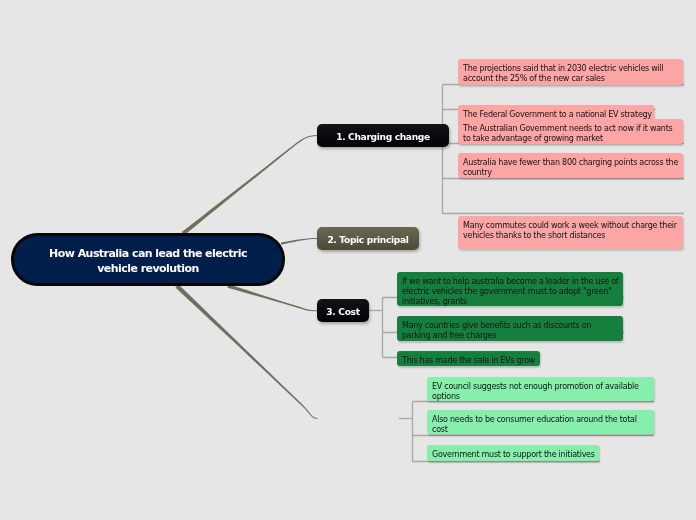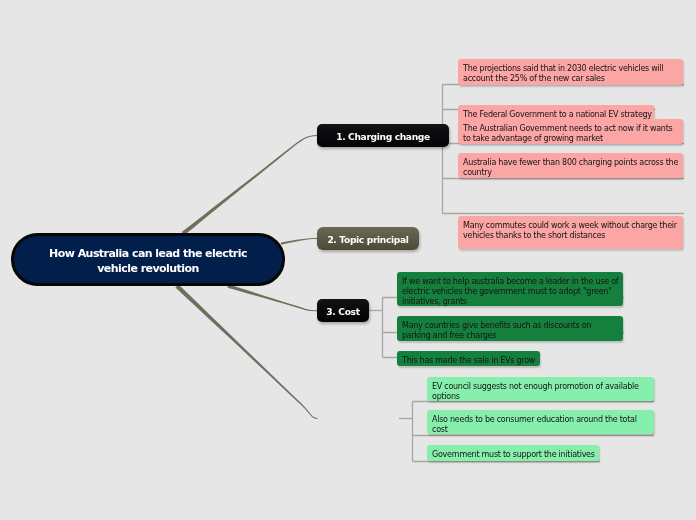--- a/index.html
+++ b/index.html
@@ -29,21 +29,21 @@
     color:#ffffff;
     font-weight:bold;
     font-size:9.15px;
     letter-spacing:-0.35px;
     white-space:nowrap;
     display:flex;align-items:center;justify-content:center;
     box-shadow:1px 2px 3px rgba(0,0,0,0.28);
   }
   .topic > span{position:relative;top:1px;}
   .topic.dark{background:linear-gradient(180deg,#141418 0%,#0a0a0d 45%,#040406 100%);}
-  .topic.olive{background:linear-gradient(180deg,#6a6853 0%,#5a5945 55%,#4a4936 100%);border-radius:6px;}
+  .topic.olive{background:linear-gradient(180deg,#6a6853 0%,#5a5945 55%,#4a4936 100%);}
   .leaf{
     position:absolute;
     font-size:8px;
     letter-spacing:-0.26px;
     line-height:10.2px;
     color:#141414;
     border-radius:3px;
     box-sizing:border-box;
     padding:5px 6px 0 5px;
     white-space:pre;

